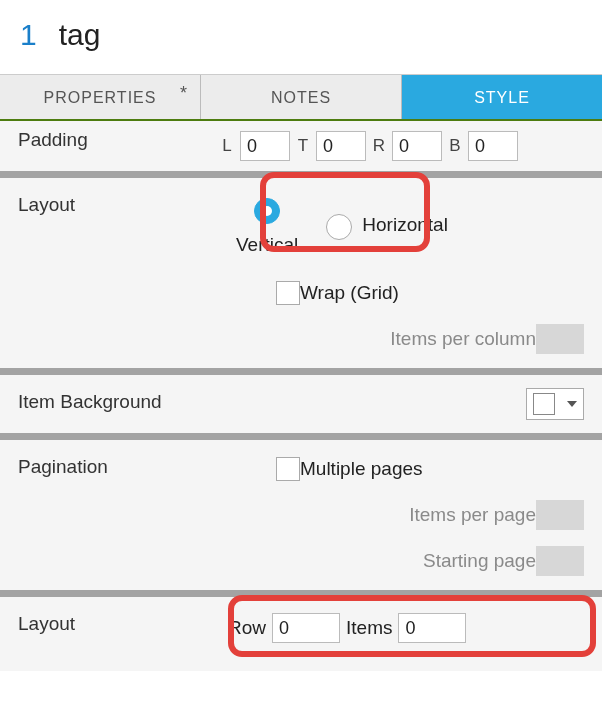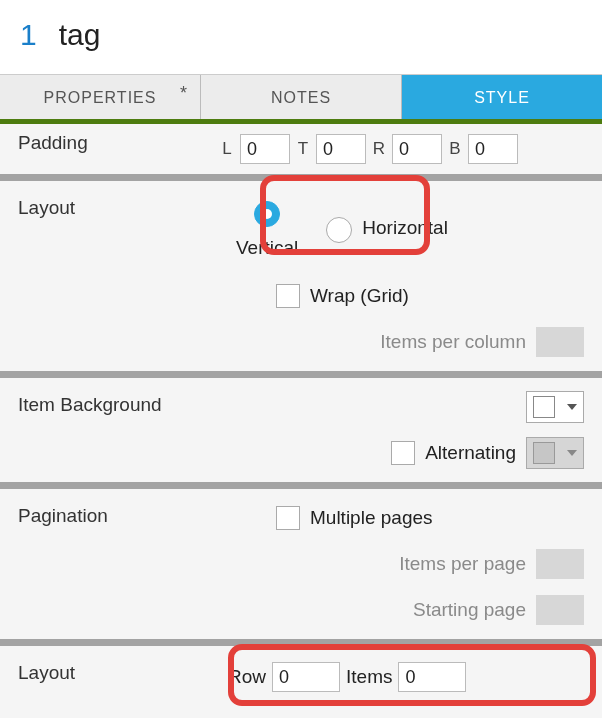--- a/index.html
+++ b/index.html
@@ -21,21 +21,21 @@
     font-size: 30px;
     font-weight: 400;
   }
   .header .title {
     color: #222;
     font-size: 30px;
     font-weight: 400;
   }
   .tabs {
     display: flex;
-    border-bottom: 5px solid #4d7c0f;
+    border-bottom: 2px solid #4d7c0f;
     background: #fef9c3;
   }
   .tab {
     flex: 1;
     text-align: center;
     padding: 14px 0 12px 0;
     font-size: 16px;
     letter-spacing: 1px;
     border-right: 1px solid #bbb;
     color: #555;
@@ -70,21 +70,20 @@
   }
   .section .controls {
     flex: 1;
     display: flex;
     flex-direction: column;
     gap: 8px;
   }
   .row {
     display: flex;
     align-items: center;
-    gap: 10px;
     min-height: 38px;
   }
   .row.right { justify-content: flex-end; }
   .padrow {
     display: flex;
     align-items: center;
     gap: 4px;
   }
   .plabel {
     color: #444;
@@ -226,28 +225,20 @@
 
   <div class="section">
     <div class="label">Item Background</div>
     <div class="controls">
       <div class="row right">
         <div class="dropdown">
           <div class="swatch"></div>
           <div class="chev"></div>
         </div>
       </div>
-      <div class="row right">
-        <span class="check"></span>
-        <span class="rlabel">Alternating</span>
-        <div class="dropdown disabled">
-          <div class="swatch"></div>
-          <div class="chev"></div>
-        </div>
-      </div>
     </div>
   </div>
 
   <div class="section">
     <div class="label">Pagination</div>
     <div class="controls">
       <div class="row" style="padding-left:58px;">
         <span class="check"></span>
         <span class="rlabel">Multiple pages</span>
       </div>

